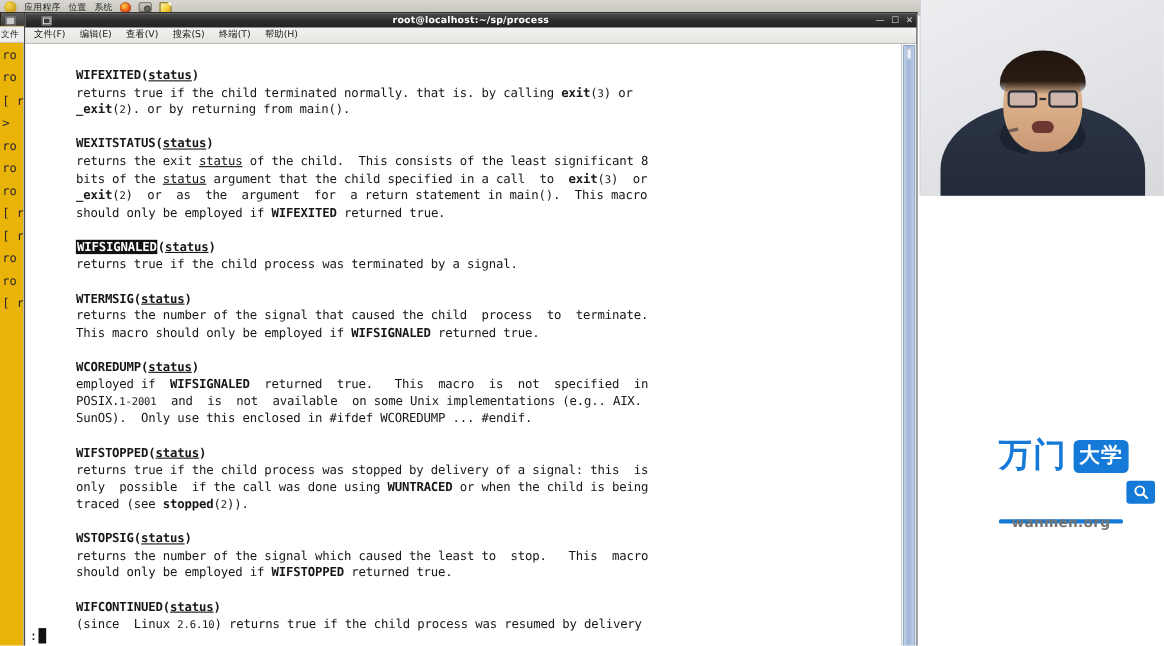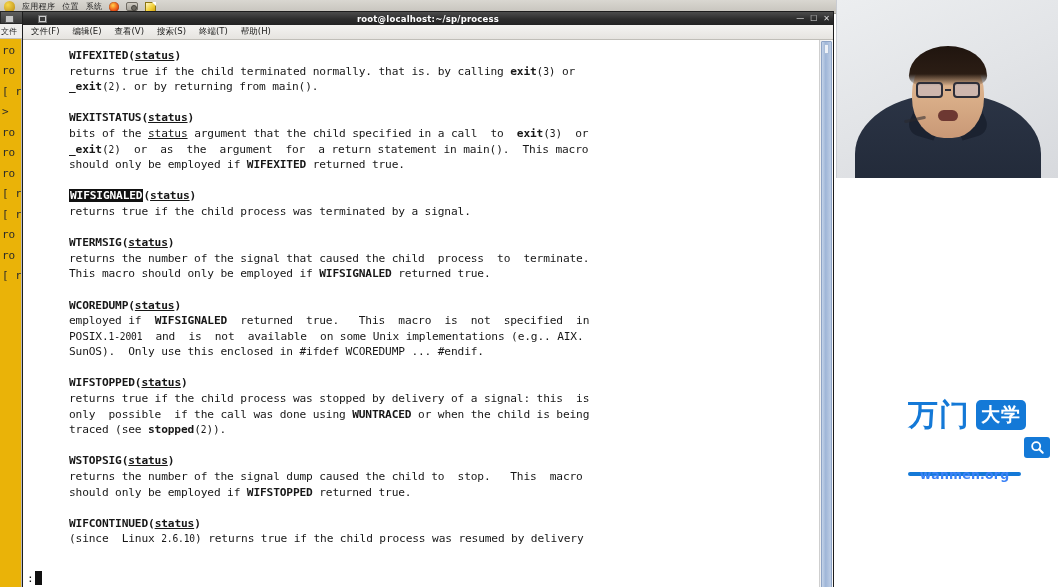--- a/index.html
+++ b/index.html
@@ -113,21 +113,21 @@
     font-family: "DejaVu Sans", sans-serif;
   }
   .menubar span { white-space: nowrap; cursor: default; }
 
   .term-body {
     flex: 1; position: relative; background: #ffffff; overflow: hidden;
     display: flex;
   }
   .man-area {
     flex: 1; position: relative;
-    padding: 8px 0 0 0;
+    padding: 21px 0 0 0;
     font-family: "DejaVu Sans Mono", monospace;
   }
   .man-lines { position: relative; }
   .mline {
     height: 15.6px; line-height: 15.6px;
     font-size: 11.2px; color: #171717; white-space: pre;
     letter-spacing: -0.15px;
   }
   .mline.hdr { font-weight: bold; padding-left: 46px; }
   .mline.body { padding-left: 46px; }
@@ -222,21 +222,21 @@
   }
   .logo-daxue {
     background: #1479D7; color: #ffffff; font-weight: bold;
     font-family: "DejaVu Sans", sans-serif;
     font-size: 19px; line-height: 19px; padding: 5px 5px 6px 5px;
     border-radius: 5px; letter-spacing: 1px;
   }
   .logo-bottom { display: flex; align-items: stretch; gap: 3px; height: 21px; }
   .logo-url {
     flex: 1; border: 2px solid #1479D7; border-radius: 3px;
-    color: #3b82f6; font-weight: bold; font-size: 12.5px;
+    color: #737373; font-weight: bold; font-size: 12.5px;
     display: flex; align-items: center; justify-content: center;
     font-family: "DejaVu Sans", sans-serif; letter-spacing: .2px; margin-top: 35px;
   }
   .logo-search {
     width: 26px; background: #1479D7; border-radius: 3px;
     display: flex; align-items: center; justify-content: center;
   }
   .logo-search svg { display: block; }
 </style>
 </head>
@@ -294,20 +294,21 @@
     </div>
 
     <div class="term-body">
       <div class="man-area">
         <div class="man-lines" id="man-lines">
             <div class="mline hdr">WIFEXITED(<span class="u">status</span>)</div>
             <div class="mline body">returns true if the child terminated normally. that is. by calling <span class="b">exit</span>(<span class="sm">3</span>) or</div>
             <div class="mline body"><span class="b">_exit</span>(<span class="sm">2</span>). or by returning from main().</div>
             <div class="mline">&nbsp;</div>
             <div class="mline hdr">WEXITSTATUS(<span class="u">status</span>)</div>
+            <div class="mline body">returns the exit <span class="u">status</span> of the child.  This consists of the least significant 8</div>
             <div class="mline body">bits of the <span class="u">status</span> argument that the child specified in a call  to  <span class="b">exit</span>(<span class="sm">3</span>)  or</div>
             <div class="mline body"><span class="b">_exit</span>(<span class="sm">2</span>)  or  as  the  argument  for  a return statement in main().  This macro</div>
             <div class="mline body">should only be employed if <span class="b">WIFEXITED</span> returned true.</div>
             <div class="mline">&nbsp;</div>
             <div class="mline hdr"><span style="background:#111;color:#fff;padding:0 1px;">WIFSIGNALED</span>(<span class="u">status</span>)</div>
             <div class="mline body">returns true if the child process was terminated by a signal.</div>
             <div class="mline">&nbsp;</div>
             <div class="mline hdr">WTERMSIG(<span class="u">status</span>)</div>
             <div class="mline body">returns the number of the signal that caused the child  process  to  terminate.</div>
             <div class="mline body">This macro should only be employed if <span class="b">WIFSIGNALED</span> returned true.</div>
@@ -316,21 +317,21 @@
             <div class="mline body">employed if  <span class="b">WIFSIGNALED</span>  returned  true.   This  macro  is  not  specified  in</div>
             <div class="mline body">POSIX.<span class="sm">1-2001</span>  and  is  not  available  on some Unix implementations (e.g.. AIX.</div>
             <div class="mline body">SunOS).  Only use this enclosed in #ifdef WCOREDUMP ... #endif.</div>
             <div class="mline">&nbsp;</div>
             <div class="mline hdr">WIFSTOPPED(<span class="u">status</span>)</div>
             <div class="mline body">returns true if the child process was stopped by delivery of a signal: this  is</div>
             <div class="mline body">only  possible  if the call was done using <span class="b">WUNTRACED</span> or when the child is being</div>
             <div class="mline body">traced (see <span class="b">stopped</span>(<span class="sm">2</span>)).</div>
             <div class="mline">&nbsp;</div>
             <div class="mline hdr">WSTOPSIG(<span class="u">status</span>)</div>
-            <div class="mline body">returns the number of the signal dump caused the child to  stop.   This  macro</div>
+            <div class="mline body">returns the number of the signal which caused the least to  stop.   This  macro</div>
             <div class="mline body">should only be employed if <span class="b">WIFSTOPPED</span> returned true.</div>
             <div class="mline">&nbsp;</div>
             <div class="mline hdr">WIFCONTINUED(<span class="u">status</span>)</div>
             <div class="mline body">(since  Linux <span class="sm">2.6.10</span>) returns true if the child process was resumed by delivery</div>
           </div>
         <div class="pager-prompt">
           <span>:</span>
           <span class="cursor-block"></span>
         </div>
       </div>

